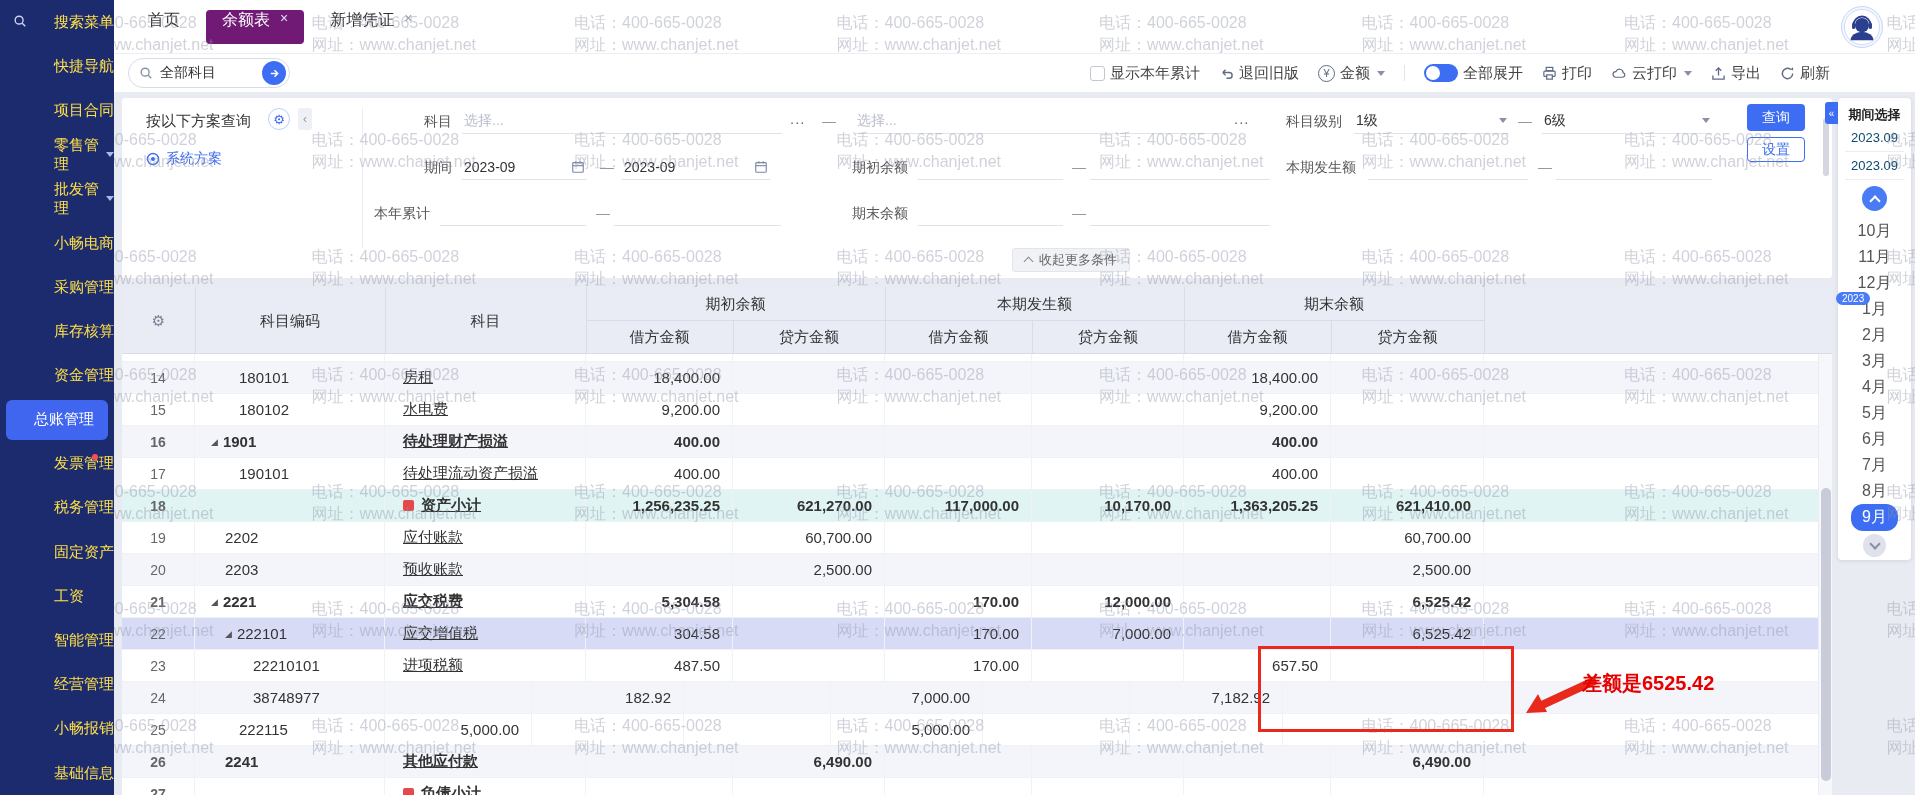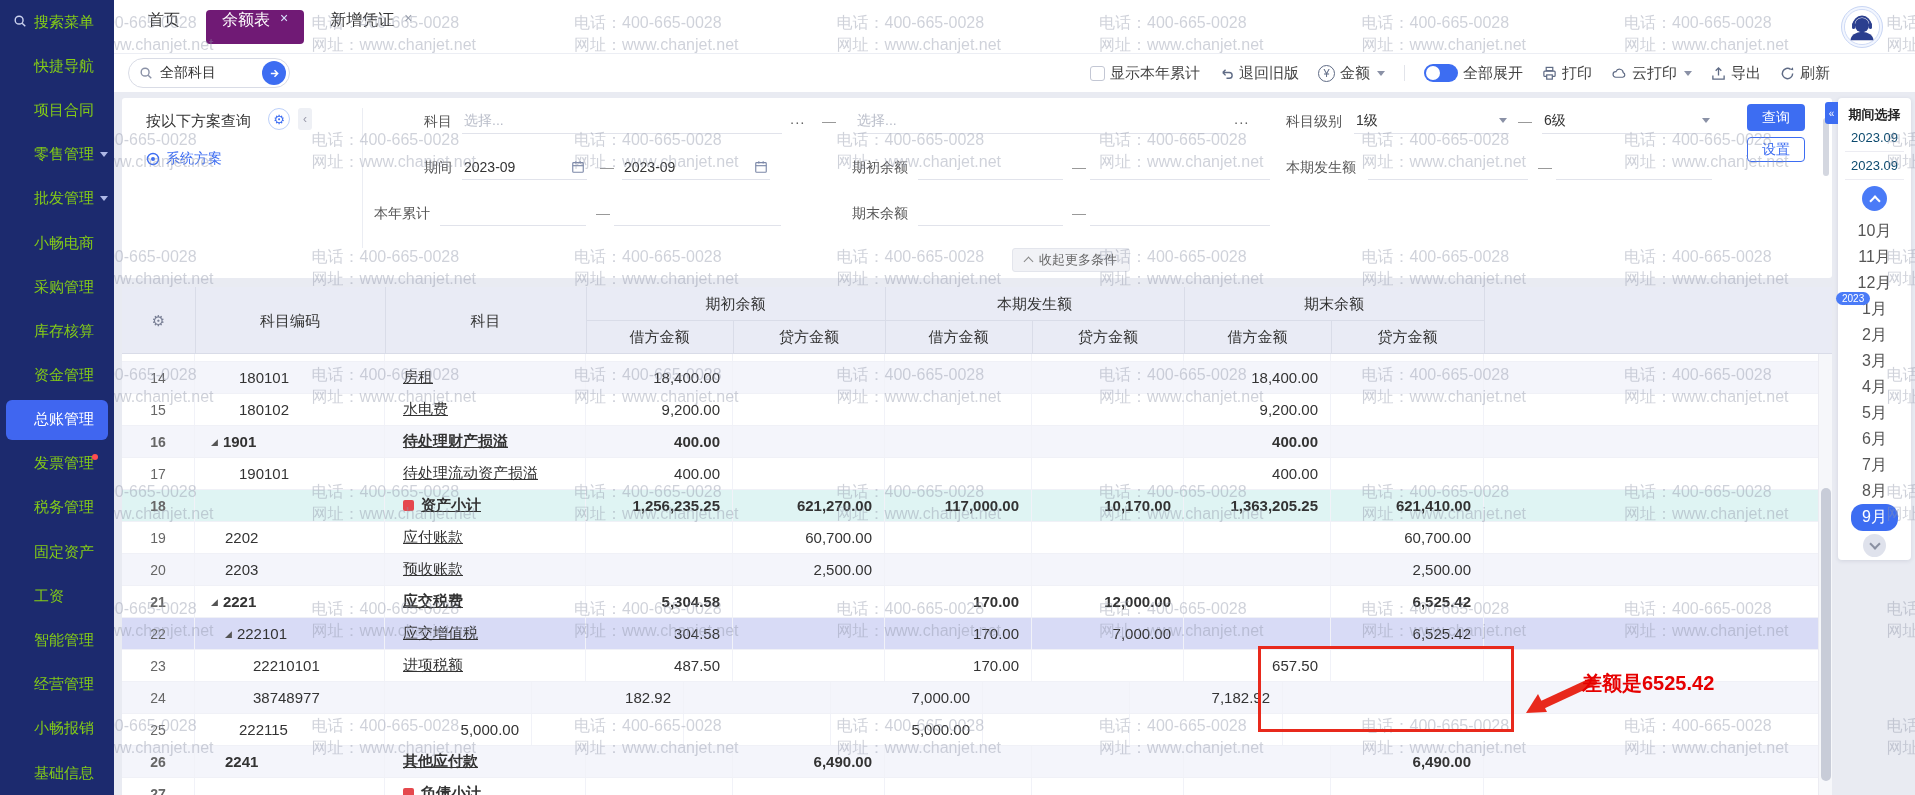--- a/index.html
+++ b/index.html
@@ -1,21 +1,21 @@
 <!DOCTYPE html>
 <html><head>
 <meta charset="utf-8">
 <style>
   *{box-sizing:border-box;margin:0;padding:0}
   body{font-family:"Liberation Sans","DejaVu Sans",sans-serif}
   .page{position:relative;width:1915px;height:795px;background:#e9ebf2;overflow:hidden}
 
   
   .sidebar{position:absolute;left:0;top:0;width:114px;height:795px;background:#1c2a6e;z-index:50}
-  .side-item{position:relative;height:44.2px;display:flex;align-items:center;padding-left:34px;color:#84cc16;font-size:15px;cursor:pointer}
+  .side-item{position:relative;height:44.2px;display:flex;align-items:center;padding-left:54px;color:#fde047;font-size:15px;cursor:pointer}
   .side-item .sicon{position:absolute;left:13px;top:14px}
   .side-item.active{background:#4066f0;color:#fff;border-radius:6px;margin:2px 6px;height:40px;padding-left:28px}
   .side-caret{width:0;height:0;border-left:4px solid transparent;border-right:4px solid transparent;border-top:5px solid #aeb8e6;margin-left:6px}
   .side-dot{position:absolute;right:16px;top:12px;width:6px;height:6px;border-radius:50%;background:#ff4d4f}
 
   
   .tabbar{position:absolute;left:114px;right:0;top:0;height:54px;background:#fff;border-bottom:1px solid #eceef4;display:flex;align-items:center;padding-left:18px}
   .tabs{display:flex;align-items:center}
   .tab{display:flex;align-items:flex-start;height:34px;padding:0 16px;font-size:16px;color:#333;border-radius:4px;margin-right:10px;cursor:pointer}
   .tab.active{background:#701a75;color:#fff}

